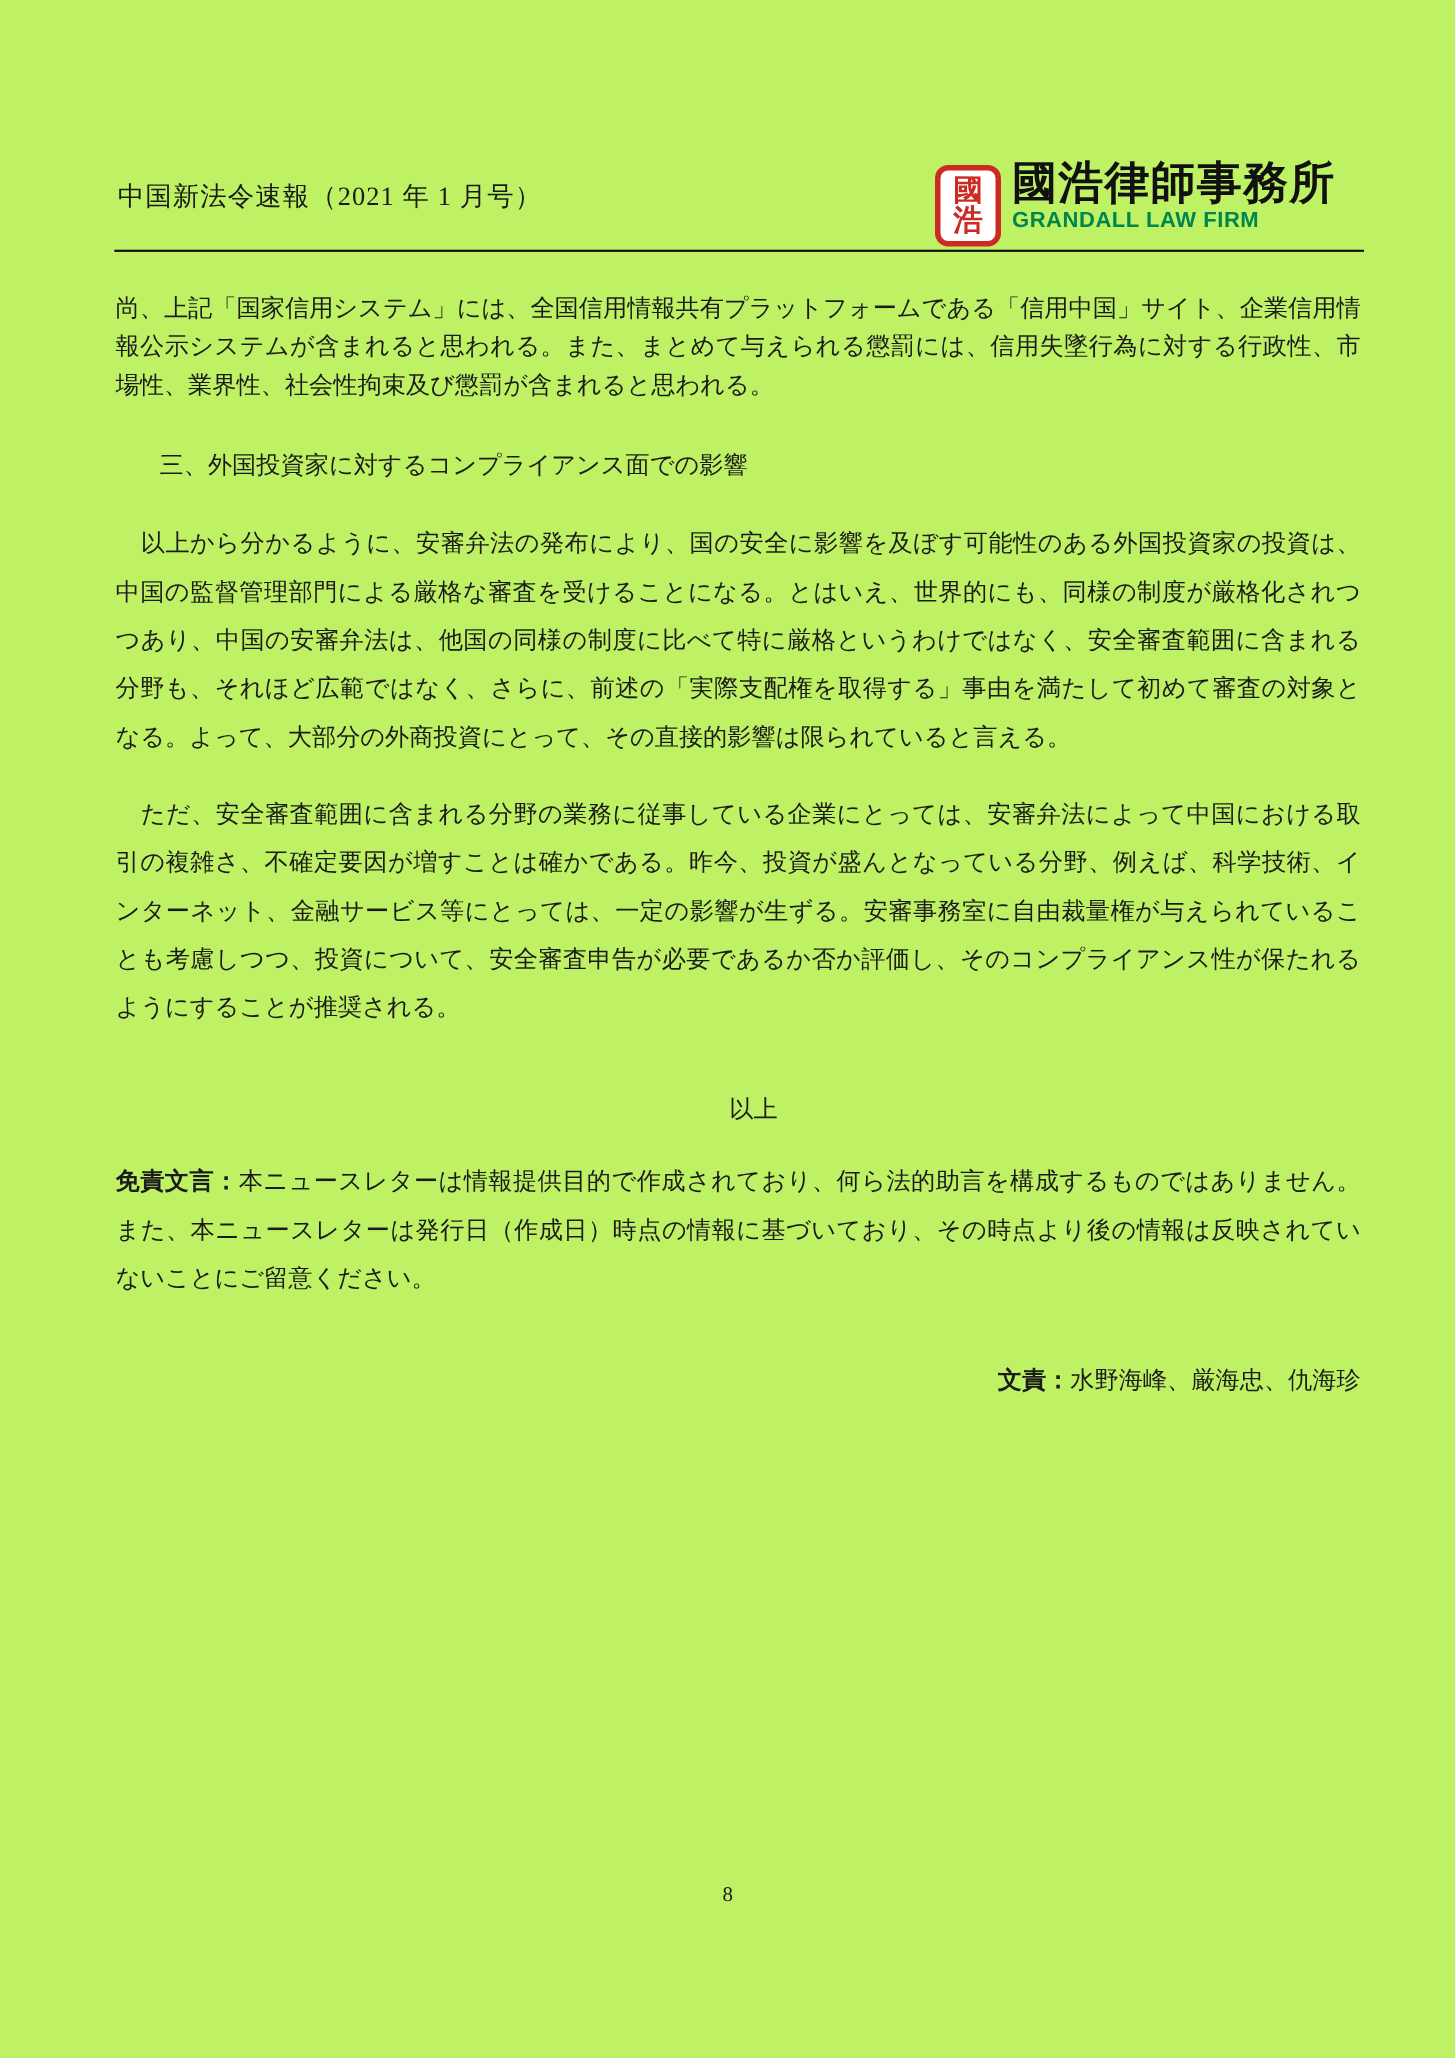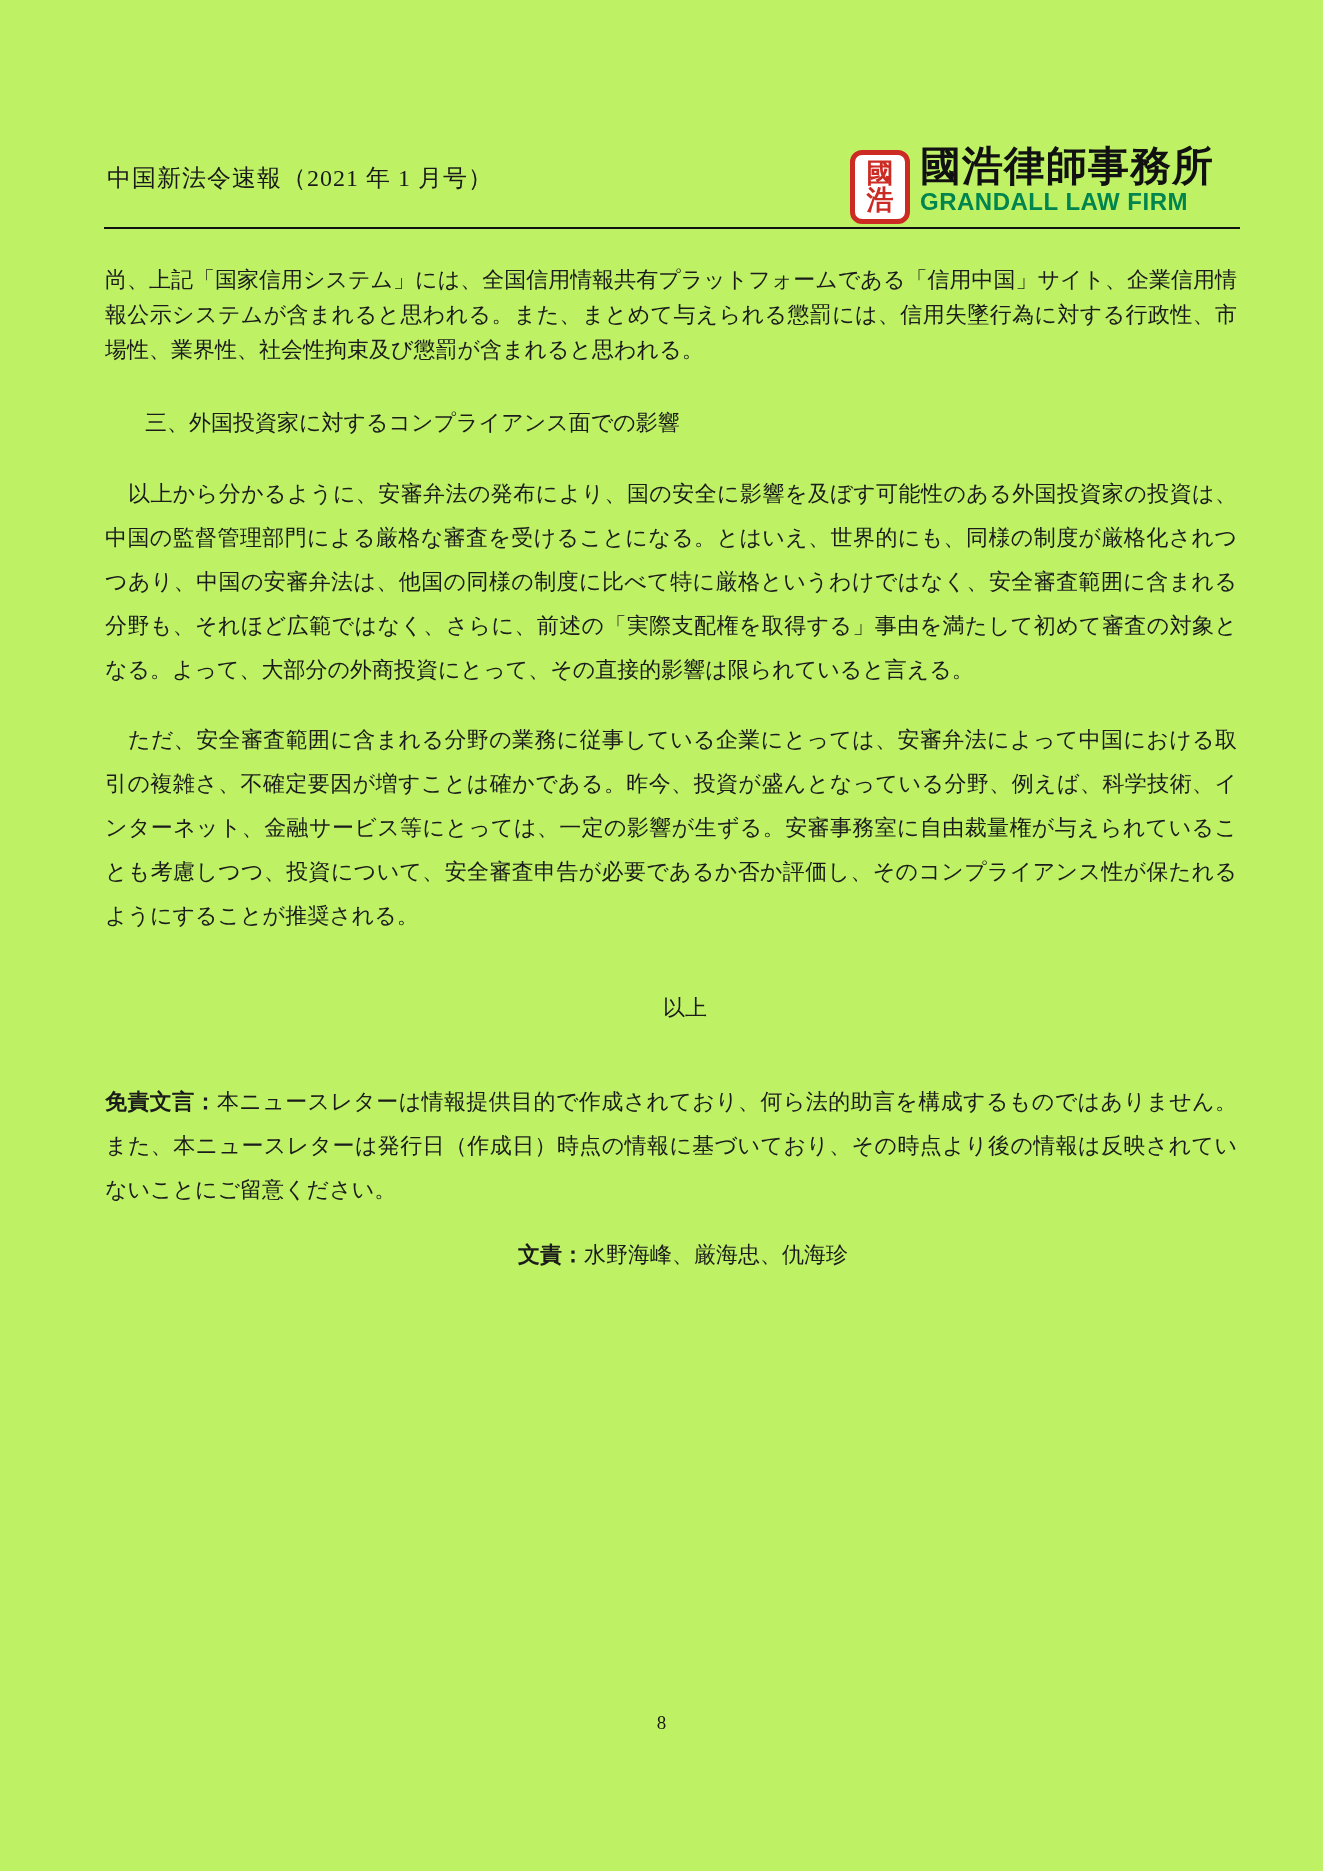--- a/index.html
+++ b/index.html
@@ -62,21 +62,21 @@
     font-family: "Liberation Sans", sans-serif;
     font-size: 41px;
     font-weight: 600;
     color: #111111;
     line-height: 1.05;
     letter-spacing: 1px;
     white-space: nowrap;
   }
   .brand-en {
     font-family: "Liberation Sans", sans-serif;
-    font-size: 24px;
+    font-size: 20px;
     font-weight: 600;
     color: #00854e;
     letter-spacing: 0.5px;
     line-height: 1.0;
     margin-top: 2px;
     white-space: nowrap;
   }
   .header-rule {
     position: absolute;
     left: 104px;
@@ -115,31 +115,30 @@
     top: 718px;
     line-height: 44px;
     text-indent: 23px;
   }
   .closing {
     top: 993px;
     text-indent: 28px;
     text-align: center;
   }
   .disclaimer {
-    top: 1080px;
+    top: 1052px;
     line-height: 44px;
   }
   .disclaimer strong, .author strong {
     font-weight: bold;
   }
   .author {
     top: 1240px;
     line-height: 30px;
-    text-align: center;
-    margin-left: 12px;
+    text-align: right;
   }
 
   
   .page-number {
     position: absolute;
     left: 0;
     top: 1712px;
     width: 1323px;
     text-align: center;
     font-size: 19px;

